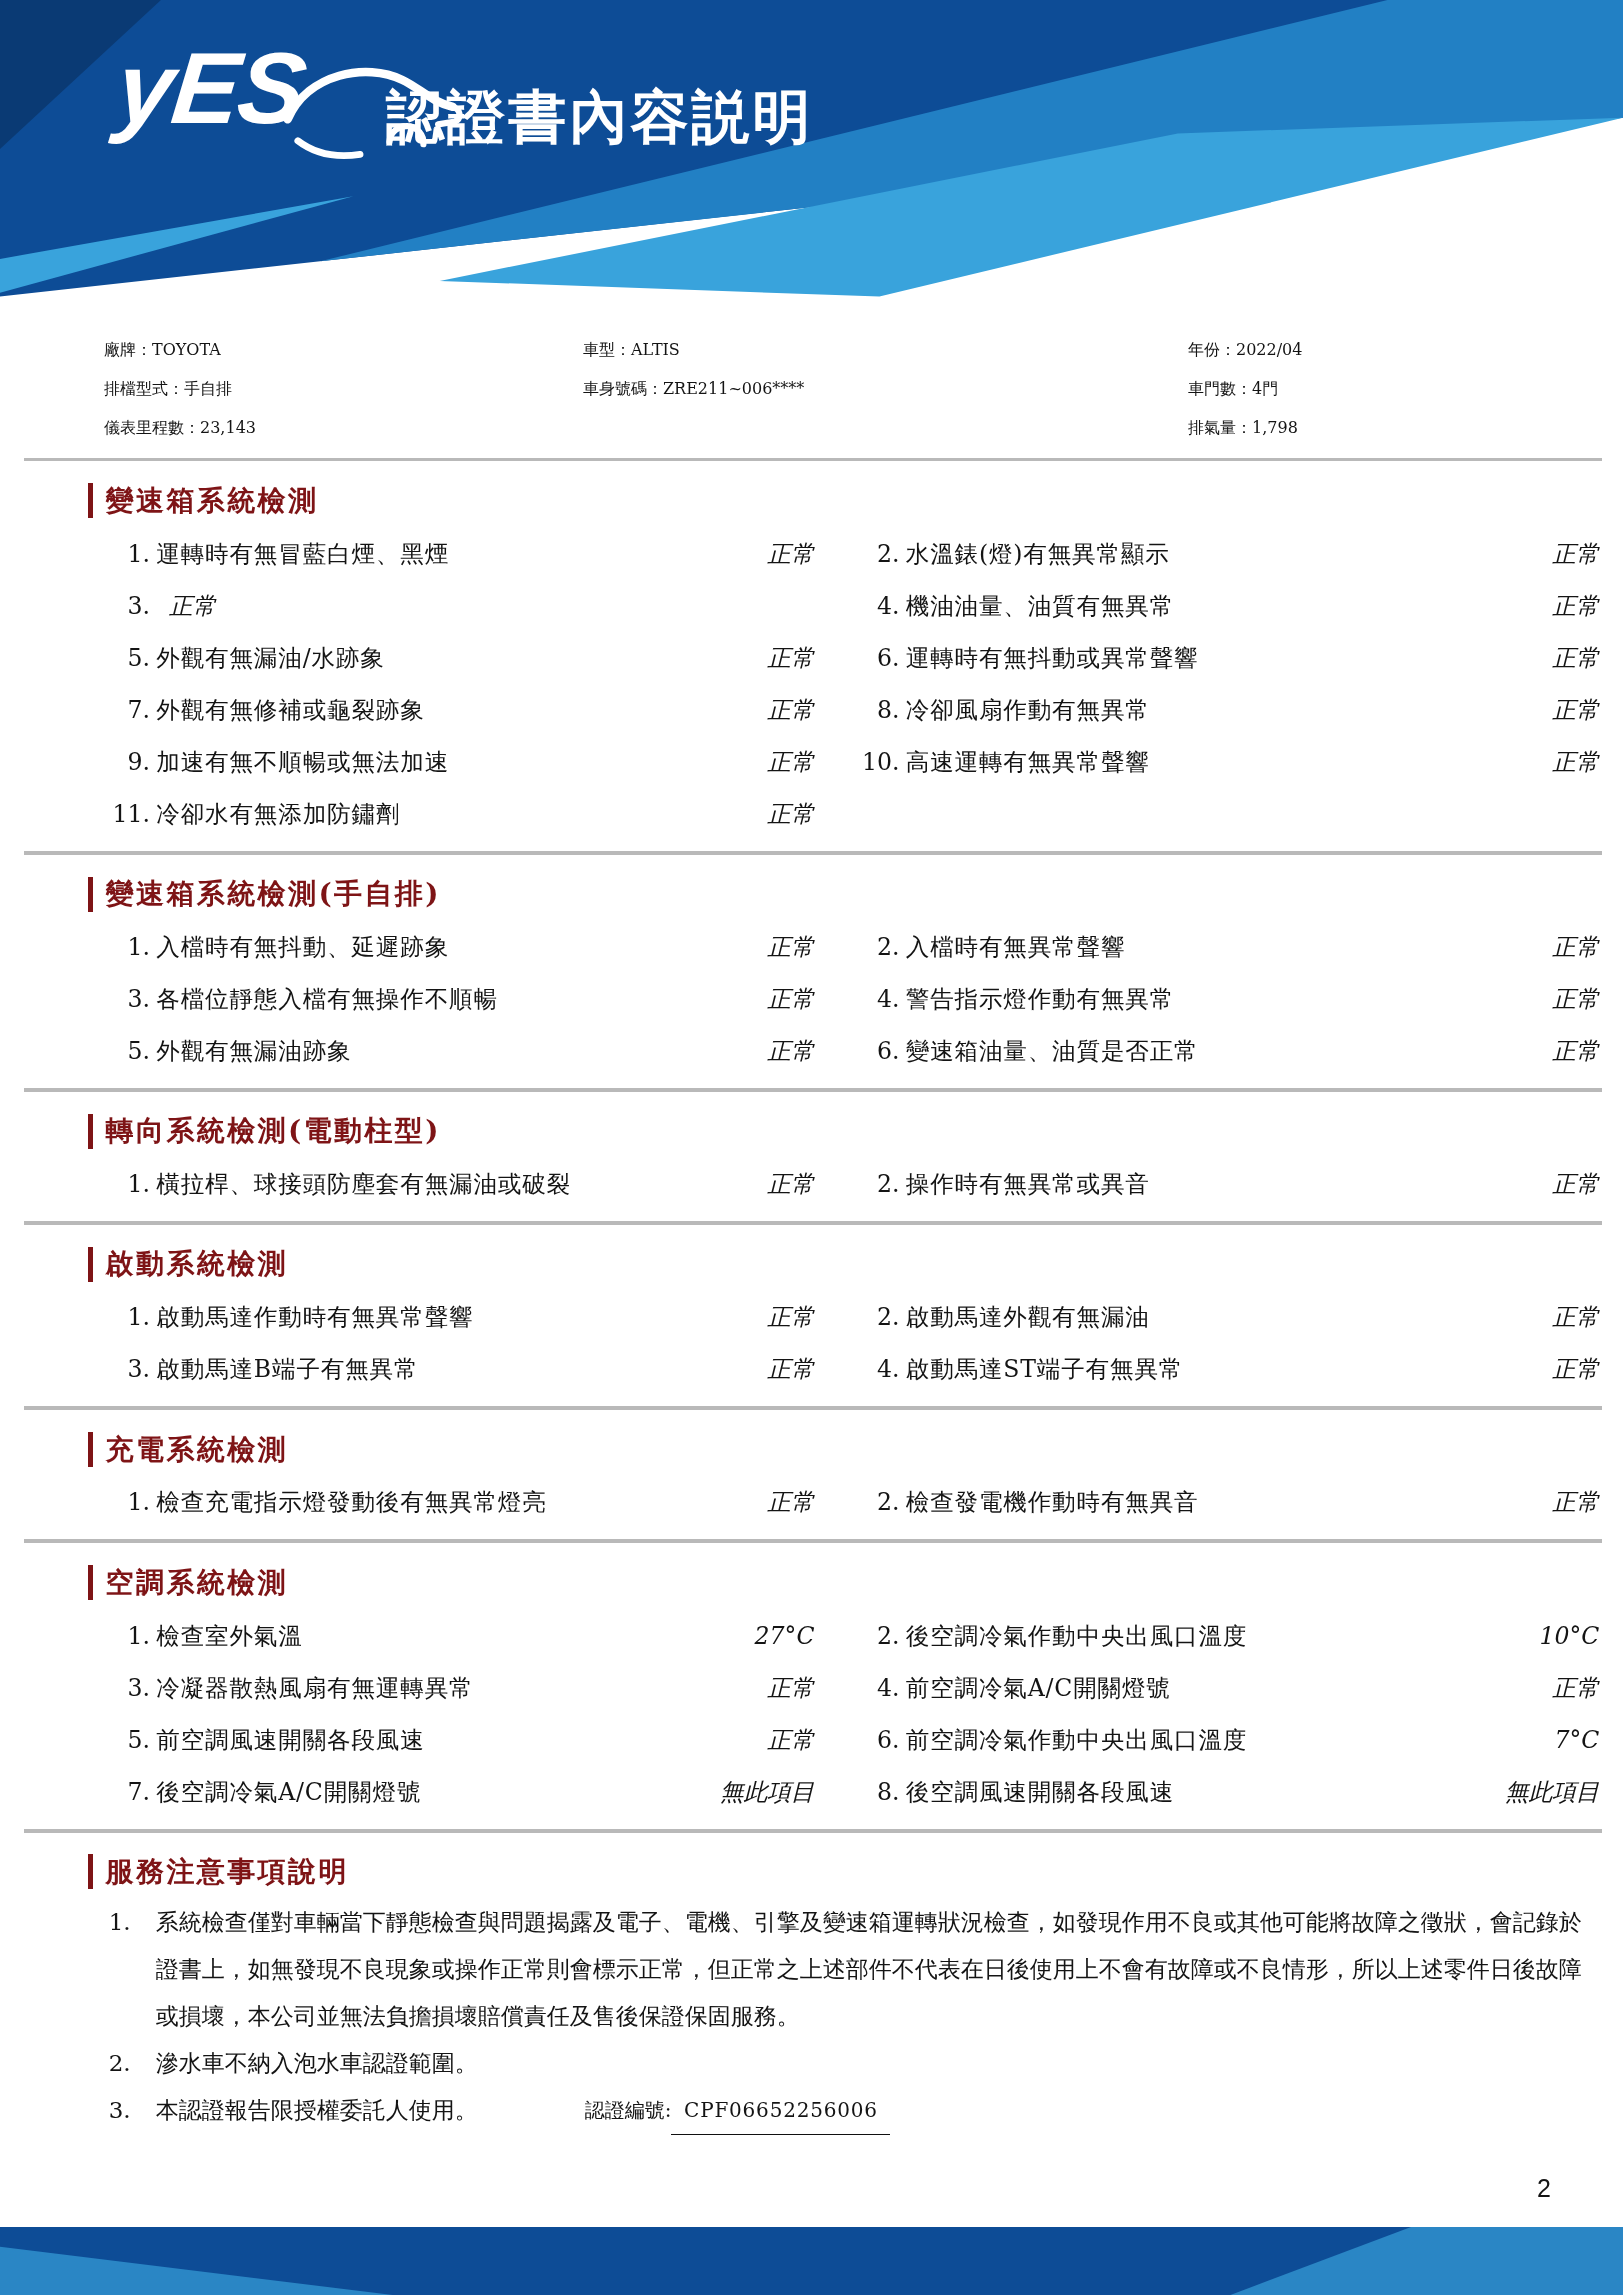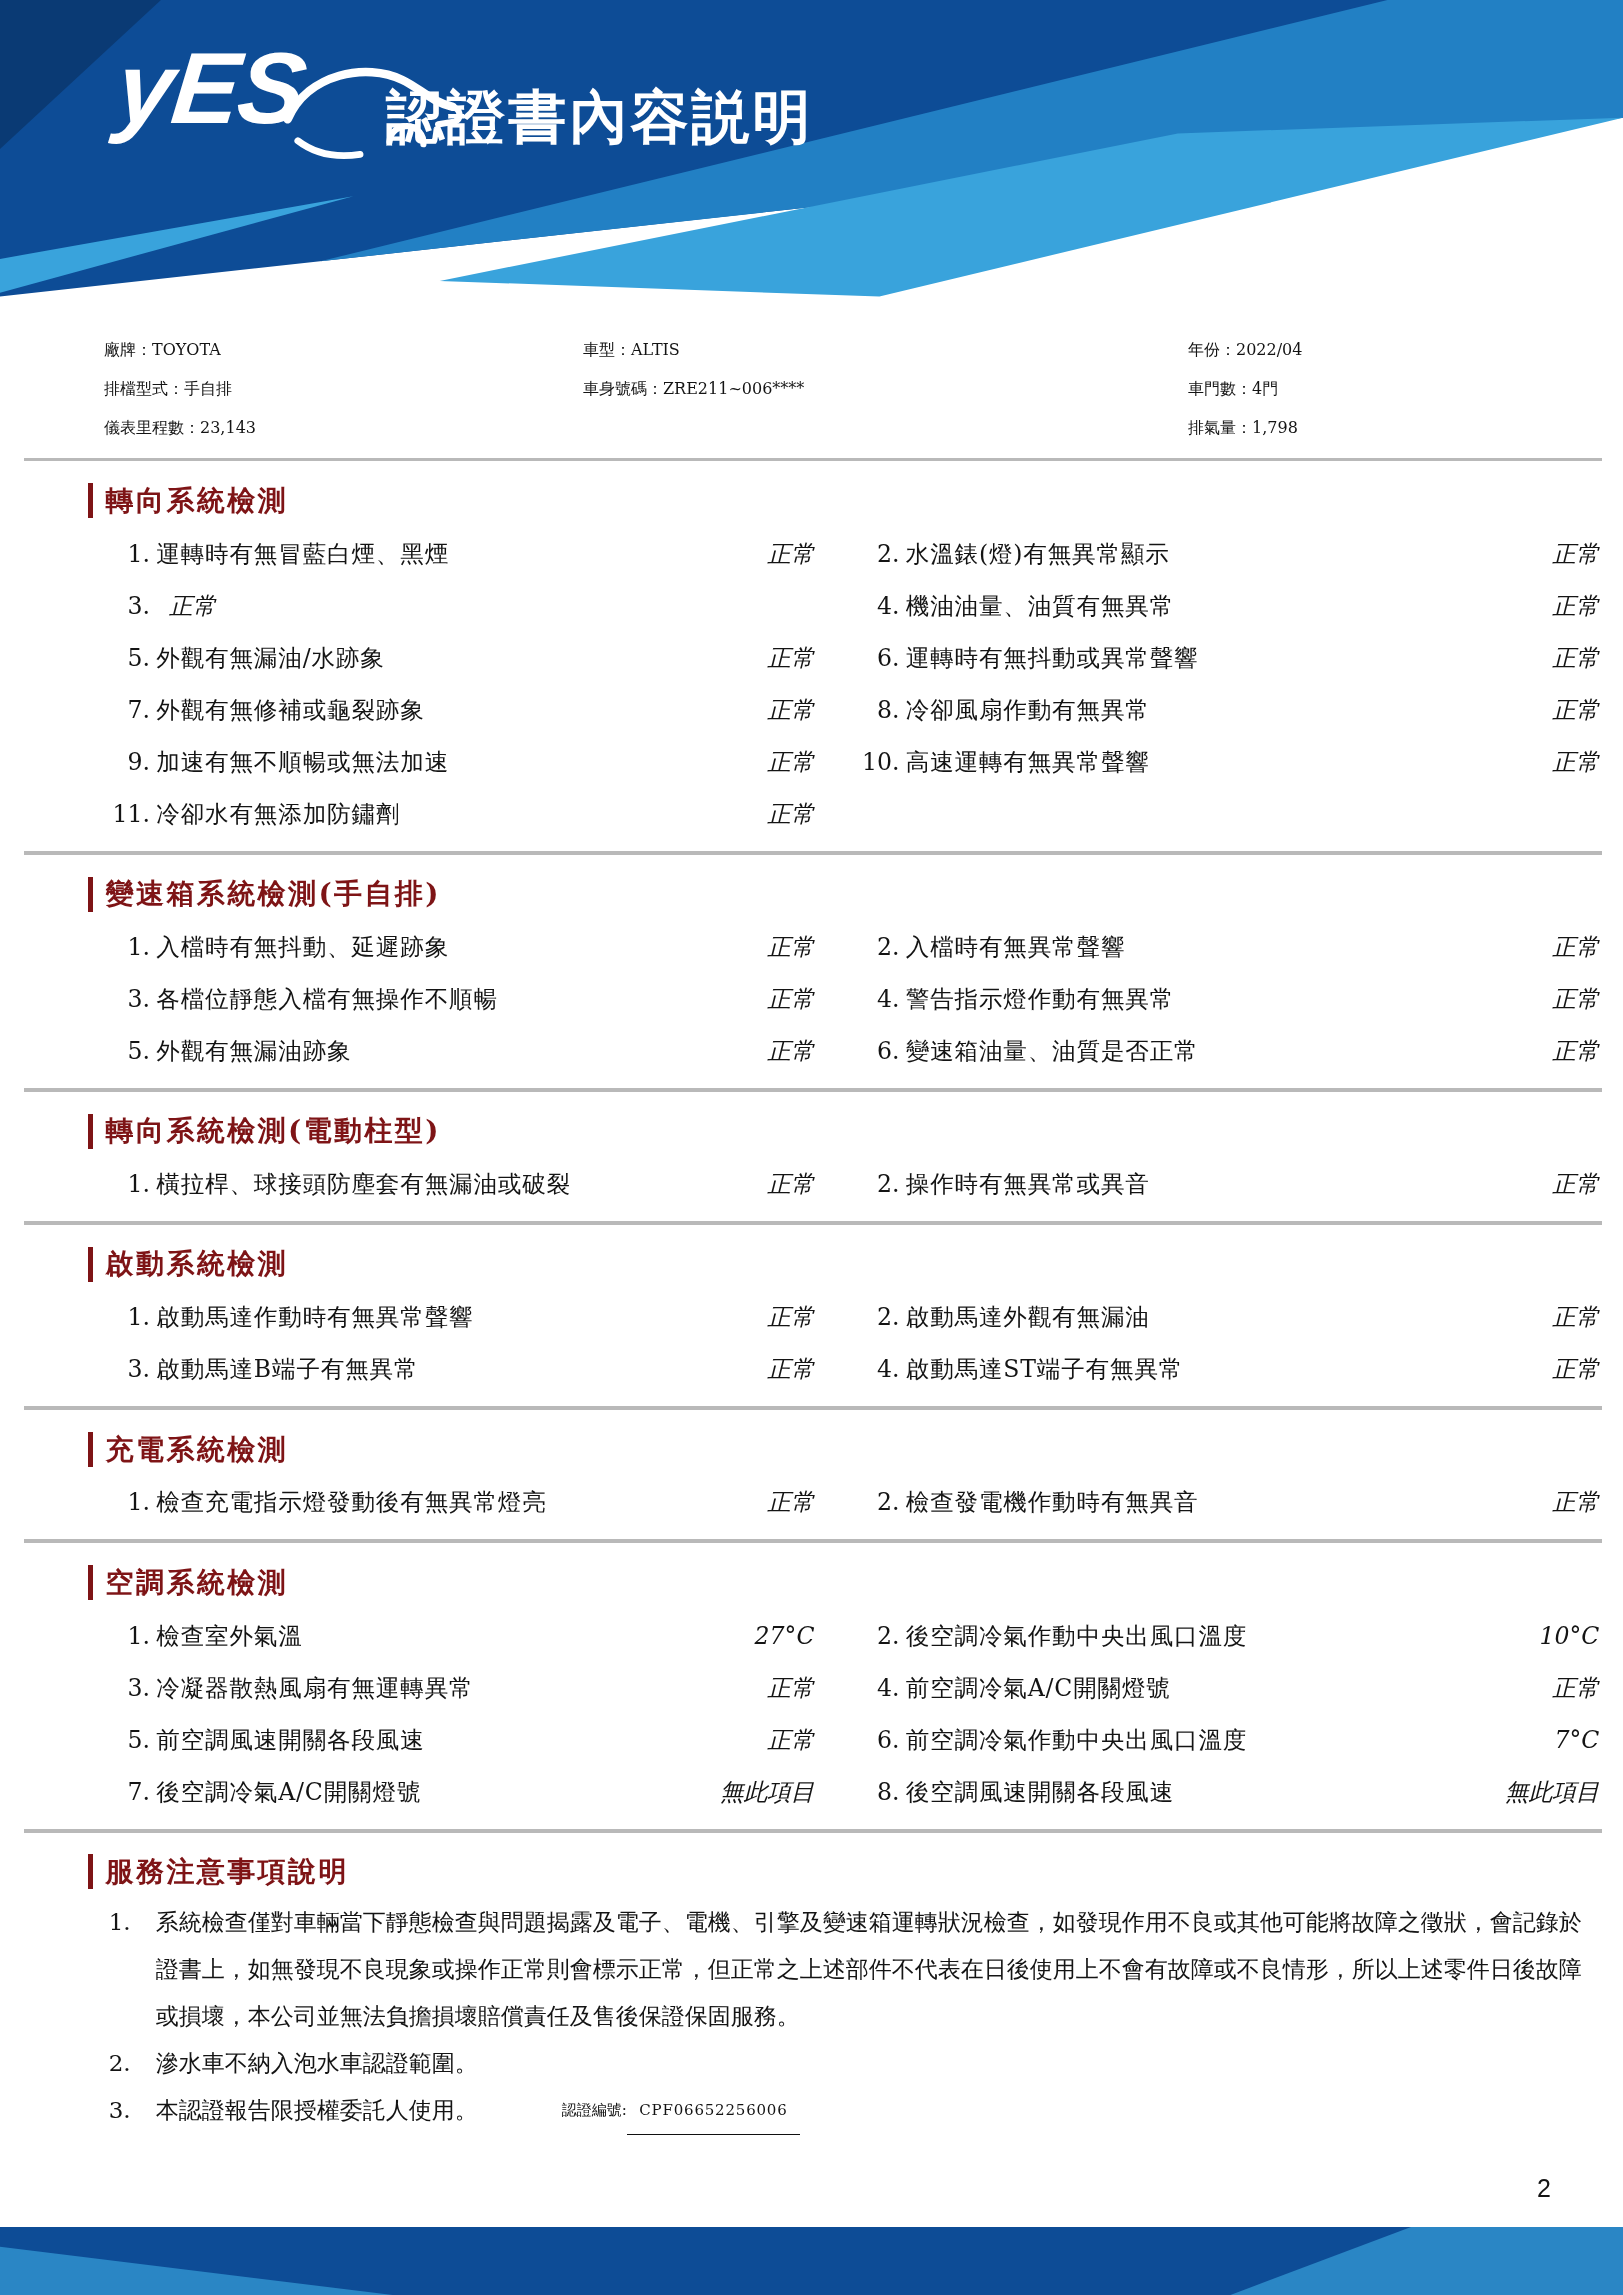--- a/index.html
+++ b/index.html
@@ -28,21 +28,21 @@
   .sec-title .txt{font-size:28px;font-weight:bold;color:#7e1416;letter-spacing:2.4px;}
   .items{display:grid;grid-template-columns:1fr 1.05fr;column-gap:39px;}
   .item{display:flex;align-items:center;height:52px;font-size:23.6px;}
   .item .no{width:46px;text-align:right;margin-right:6.3px;flex:none;}
   .item .lbl{flex:1;letter-spacing:0.8px;white-space:nowrap;overflow:hidden;}
   .item .res{margin-left:12.6px;white-space:nowrap;font-style:italic;}
   
   .note{display:flex;font-size:23px;line-height:47px;}
   .note .no{width:47px;flex:none;padding-left:4.7px;}
   .note .txt{flex:1;max-width:1437px;}
-  .cert{display:inline-flex;align-items:baseline;margin-left:84px;font-size:15px;}
+  .cert{display:inline-flex;align-items:baseline;margin-left:107px;font-size:20px;}
   .cert .cv{border-bottom:1.6px solid #111;padding:0 12.6px;letter-spacing:0.8px;}
   .pageno{position:absolute;right:72px;top:2174px;font-size:25px;font-family:"Liberation Sans",sans-serif;}
   
   .ftr{position:absolute;left:0;bottom:0;width:1623px;height:68px;}
   .ftr svg{display:block;width:100%;height:100%;}
 </style>
 </head>
 <body>
 
 <div class="page">
@@ -83,21 +83,21 @@
             <div class="vi-row">年份：2022/04</div>
             <div class="vi-row">車門數：4門</div>
             <div class="vi-row">排氣量：1,798</div>
           </div>
         </div>
       <div class="sep"></div>
       <div id="sections">
           <div class="section">
             <div class="sec-title">
               <span class="bar"></span>
-              <span class="txt">轉向系統檢測</span>
+              <span class="txt">變速箱系統檢測</span>
             </div>
             <div class="items">
               <div class="item">
                 <span class="no">1.</span>
                 <span class="lbl">運轉時有無冒藍白煙、黑煙</span>
                 <span class="res">正常</span>
               </div>
               <div class="item">
                 <span class="no">2.</span>
                 <span class="lbl">水溫錶(燈)有無異常顯示</span>

